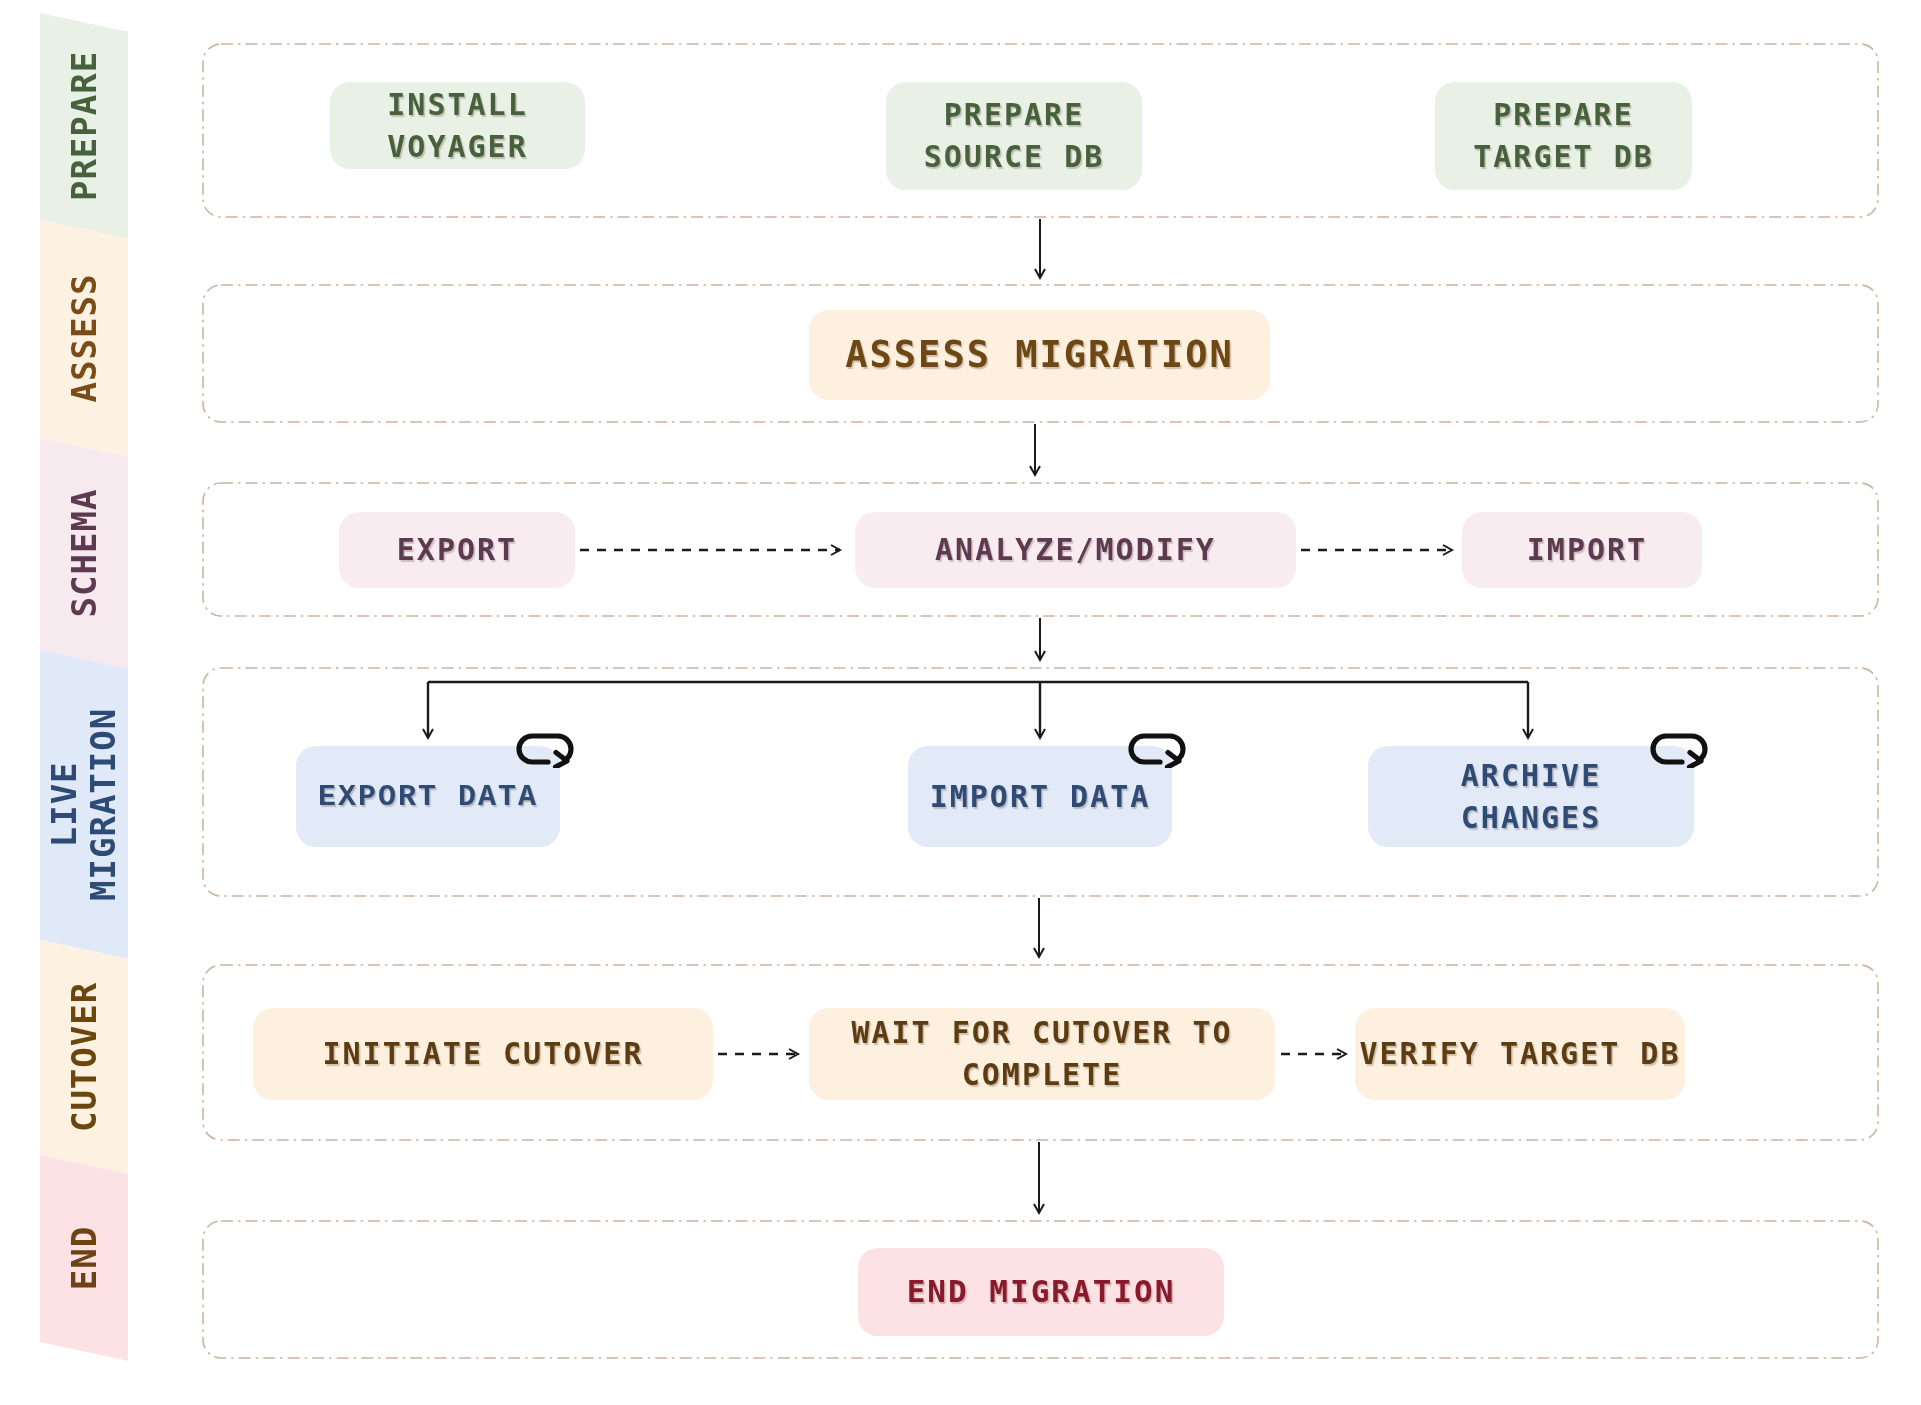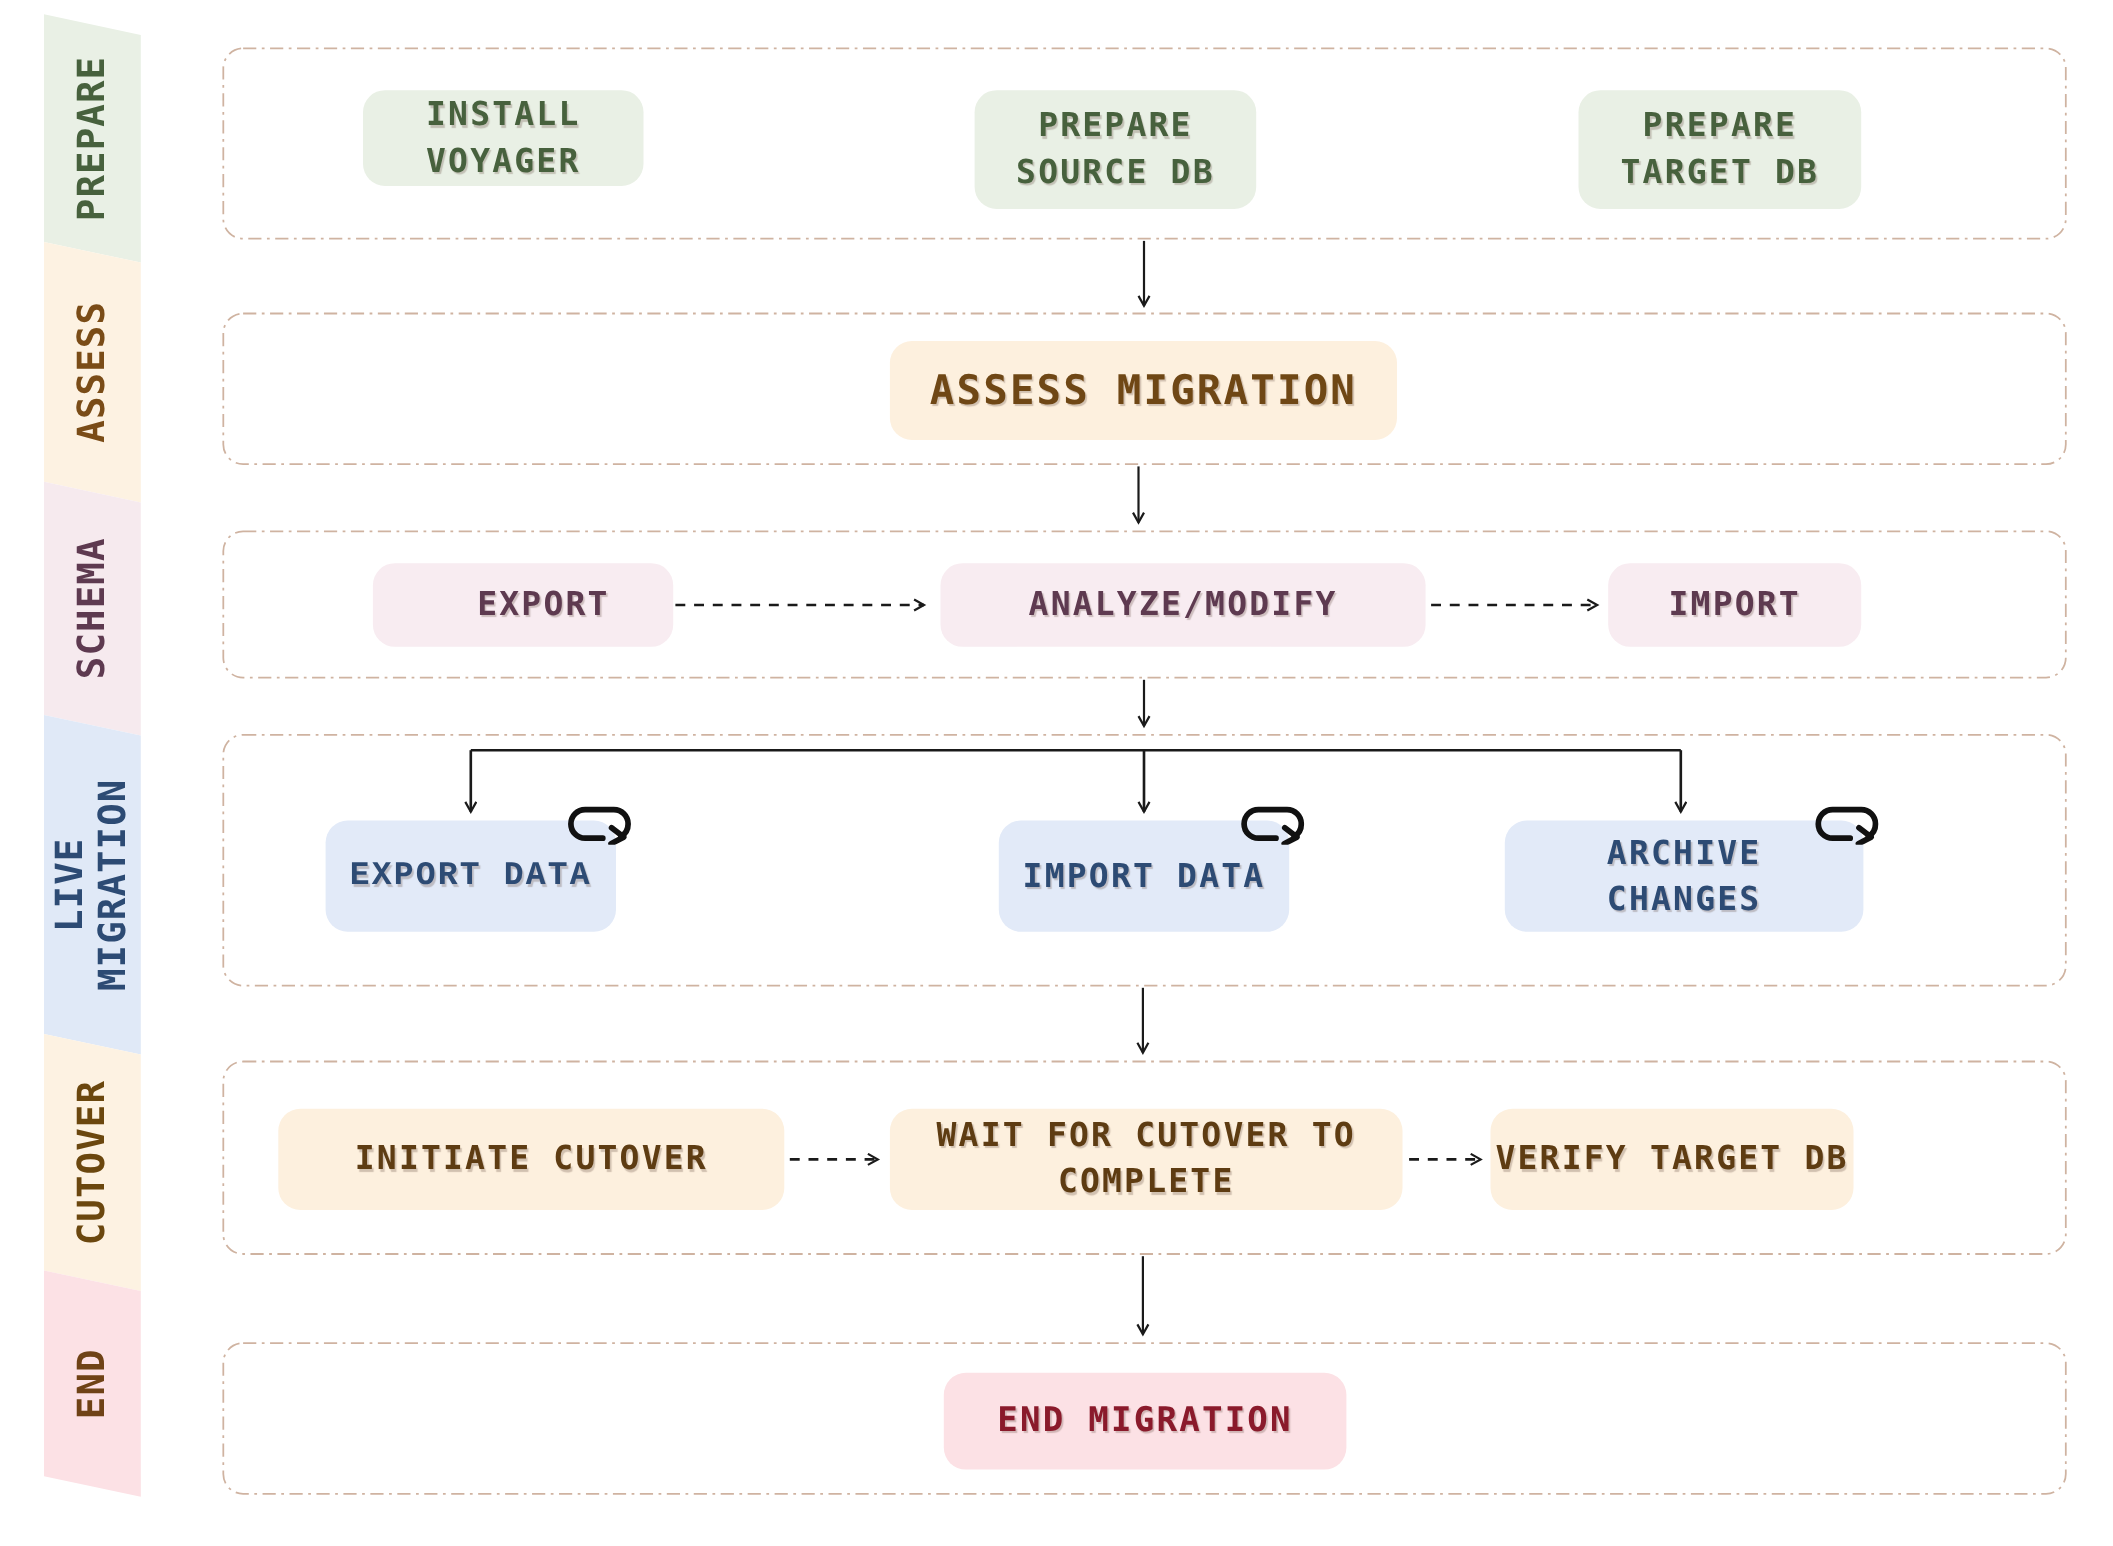--- a/index.html
+++ b/index.html
@@ -122,23 +122,23 @@
 
   <div class="bx bx-green" style="left:330px;top:82px;width:255px;height:87px;">INSTALL
 VOYAGER</div>
   <div class="bx bx-green" style="left:886px;top:82px;width:256px;height:108px;">PREPARE
 SOURCE DB</div>
   <div class="bx bx-green" style="left:1435px;top:82px;width:257px;height:108px;">PREPARE
 TARGET DB</div>
 
   <div class="bx bx-cream" style="left:809px;top:310px;width:461px;height:90px;font-size:37px;">ASSESS MIGRATION</div>
 
-  <div class="bx bx-pink" style="left:339px;top:512px;width:236px;height:76px;padding-left:37px;">EXPORT</div>
+  <div class="bx bx-pink" style="left:339px;top:512px;width:236px;height:76px;">EXPORT</div>
   <div class="bx bx-pink" style="left:855px;top:512px;width:441px;height:76px;">ANALYZE/MODIFY</div>
-  <div class="bx bx-pink" style="left:1462px;top:512px;width:230px;height:76px;">IMPORT</div>
+  <div class="bx bx-pink" style="left:1462px;top:512px;width:230px;height:76px;padding-left:10px;">IMPORT</div>
 
   <div class="bx bx-blue" style="left:296px;top:746px;width:264px;height:101px;font-family:Liberation Mono, monospace;">EXPORT DATA</div>
   <div class="bx bx-blue" style="left:908px;top:746px;width:264px;height:101px;text-align:right;">IMPORT DATA</div>
   <div class="bx bx-blue" style="left:1368px;top:746px;width:326px;height:101px;">ARCHIVE
 CHANGES</div>
 
   <svg class="loop-ic" style="left:516px;top:722px;" viewBox="0 0 58 46">
     <path d="M32 40 H16 C8.8 40 3 34.2 3 27 C3 19.8 8.8 14 16 14 H42 C49.2 14 55 19.8 55 27 C55 31.8 52.4 36 48.6 38.3" fill="none" stroke="#111" stroke-width="5.2" stroke-linecap="round"></path>
     <path d="M40 30.5 L51 39 L39.5 45" fill="none" stroke="#111" stroke-width="5.2" stroke-linecap="round" stroke-linejoin="round"></path>
   </svg>

